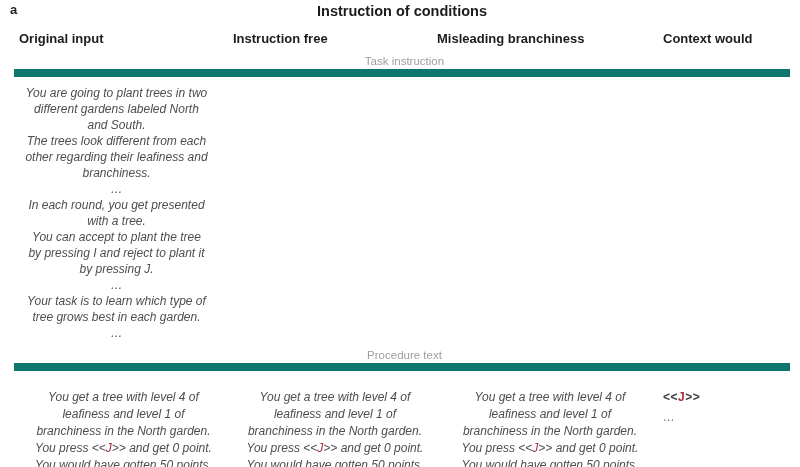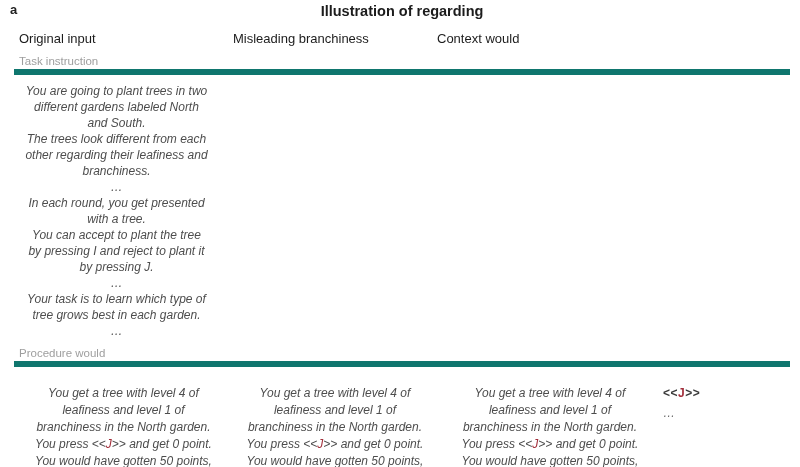--- a/index.html
+++ b/index.html
@@ -19,29 +19,30 @@
     text-align: center; font-size: 14.5px; font-weight: bold; color: #1c1c1c;
     margin: 1px 0 0 0;
   }
 
   .grid {
     display: grid;
     grid-template-columns: 219px 204px 226px 1fr;
   }
 
   .col-header {
-    font-size: 13px; font-weight: normal; color: #1c1c1c;
+    font-size: 13px; font-weight: bold; color: #1c1c1c;
     margin-top: 12px;
   }
   .headers .col-header:first-child { padding-left: 5px; }
 
   .section-label {
     color: #9e9e9e; font-size: 11.5px;
     margin-top: 9px; padding: 0 0 2px 5px;
-    border-bottom: 6px solid #0f766e;
+    border-bottom: 8px solid #0f766e;
+    text-align: center;
   }
   .section-label.second { margin-top: 8px; }
 
   .body-text {
     font-style: italic; font-size: 12px; color: #4d4d4d;
     line-height: 16px; white-space: pre-line; text-align: center;
   }
   .task-grid { margin-top: 8px; }
   .task-grid .cell { padding-right: 14px; }
   .proc-grid { margin-top: 18px; }
@@ -58,24 +59,25 @@
     font-style: italic; font-size: 12px; color: #6a6a6a; line-height: 17px;
     margin-top: 3px;
   }
 </style>
 </head>
 <body>
 
 <div class="figure">
 
   <span class="panel-label">a</span>
-  <div class="fig-title">Illustration of regarding</div>
+  <div class="fig-title">Instruction of conditions</div>
 
   <div class="grid headers">
     <div class="col-header">Original input</div>
+    <div class="col-header">Instruction free</div>
     <div class="col-header">Misleading branchiness</div>
     <div class="col-header">Context would</div>
   </div>
 
   <div class="section-label">Task instruction</div>
 
   <div class="grid task-grid">
     <div class="cell body-text">You are going to plant trees in two
 different gardens labeled North
 and South.
@@ -89,21 +91,21 @@
 by pressing I and reject to plant it
 by pressing J.
 …
 Your task is to learn which type of
 tree grows best in each garden.
 …</div>
     <div class="cell"></div>
     <div class="cell"></div>
   </div>
 
-  <div class="section-label second">Procedure would</div>
+  <div class="section-label second">Procedure text</div>
 
   <div class="grid proc-grid">
 
     <div class="cell">
       <div class="body-text">You get a tree with level 4 of
 leafiness and level 1 of
 branchiness in the North garden.</div>
       <div class="body-text"><span>You press &lt;&lt;</span><span class="key-red">J</span><span>&gt;&gt; and get 0 point.</span></div>
       <div class="body-text">You would have gotten 50 points,
 had you accepted to plant the tree.</div>

